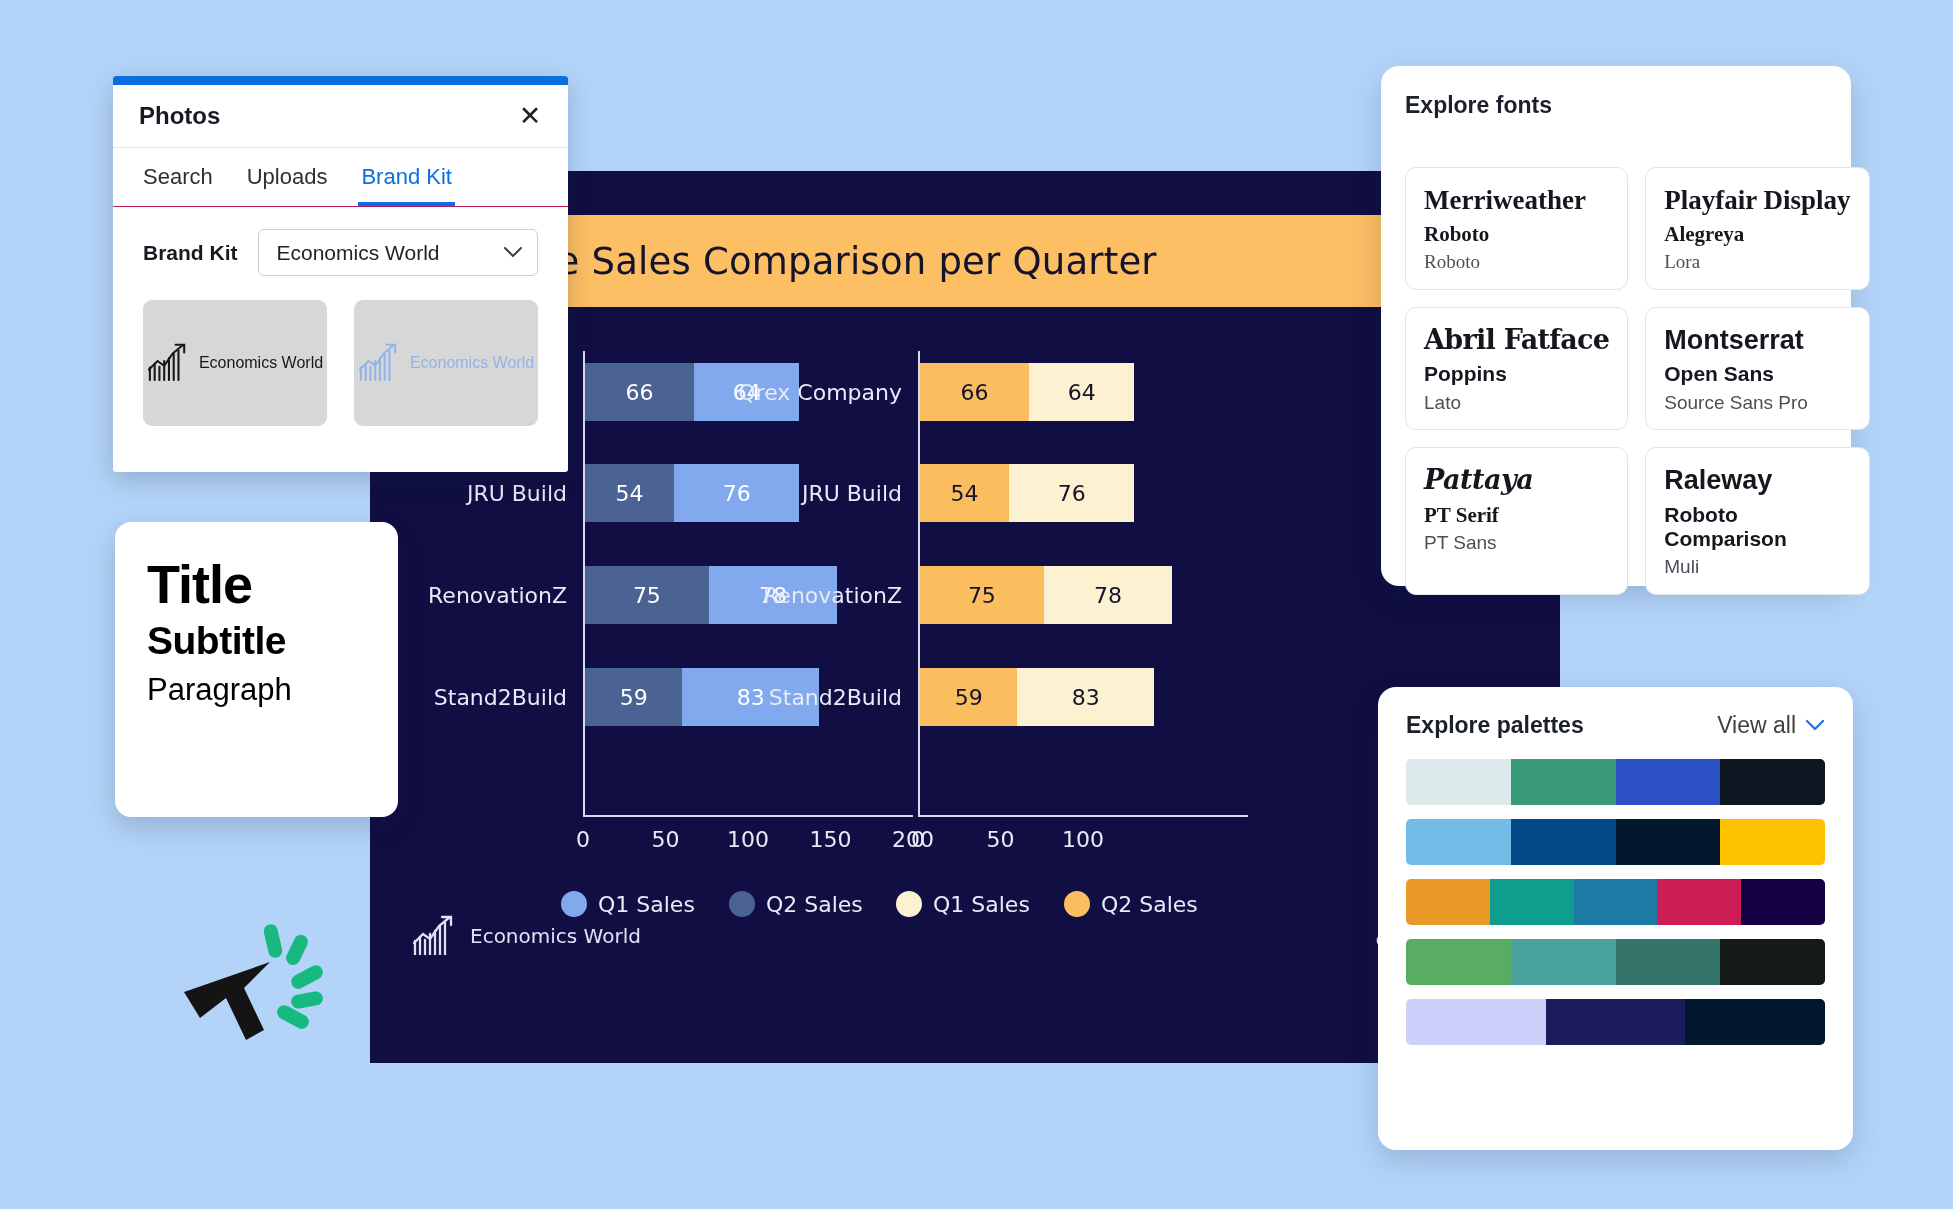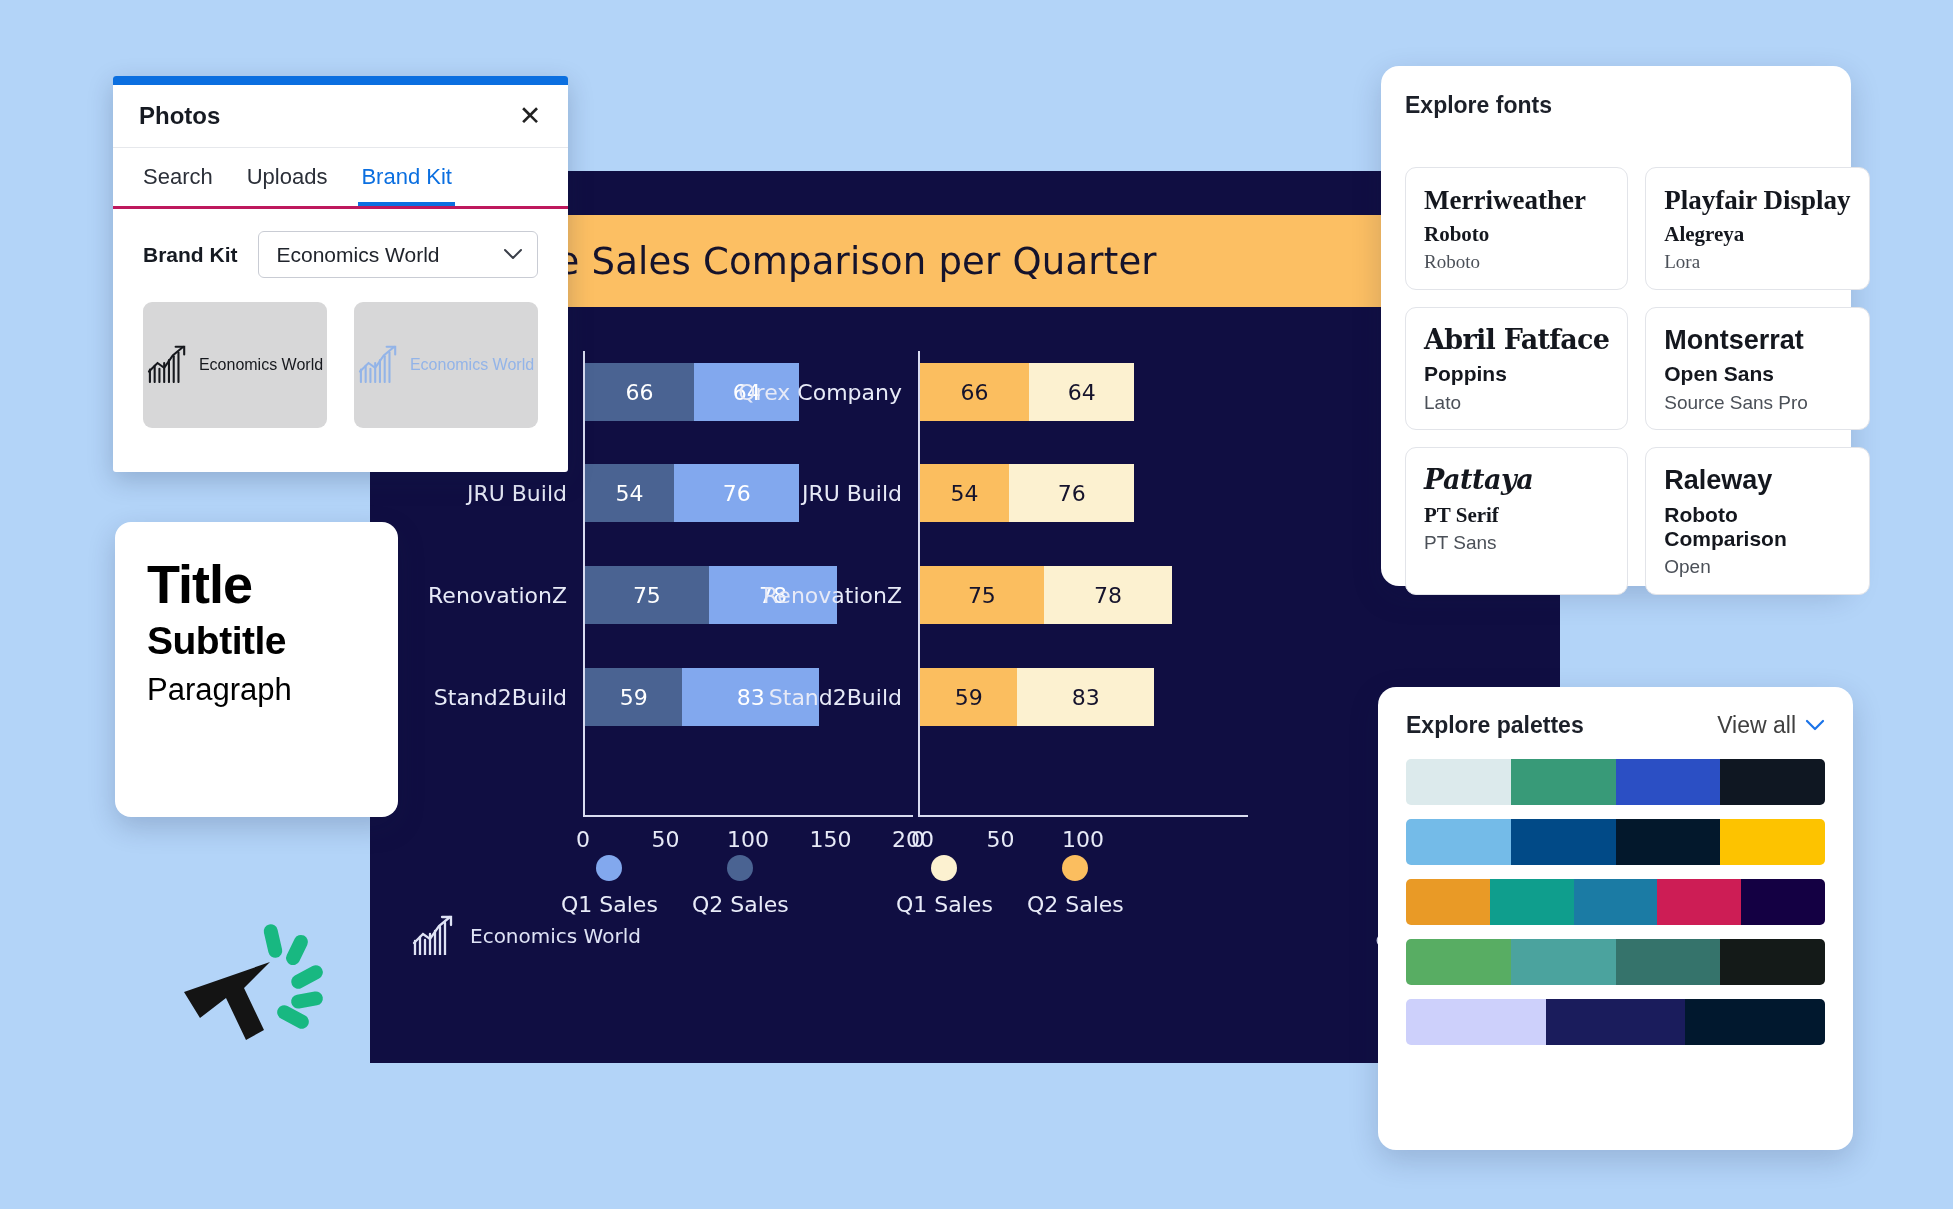--- a/index.html
+++ b/index.html
@@ -39,21 +39,21 @@
   .seg{
     height:58px;display:flex;align-items:center;justify-content:center;
     font-size:22px;font-family:"DejaVu Sans",sans-serif;
   }
   .ticks{position:absolute;bottom:14px;left:0;height:30px;}
   .tick{
     position:absolute;transform:translateX(-50%);color:#e7eaf7;font-size:22px;
     font-family:"DejaVu Sans",sans-serif;
   }
   .legend{position:absolute;bottom:-46px;left:-22px;display:flex;align-items:center;gap:34px;}
-  .legend-item{display:flex;align-items:center;gap:11px;flex-direction:column;}
+  .legend-item{display:flex;align-items:center;gap:11px;}
   .legend-dot{width:26px;height:26px;border-radius:50%;}
   .legend-label{color:#e8ebf8;font-size:22px;font-family:"DejaVu Sans",sans-serif;}
 
   #chart-footer{
     position:absolute;left:0;bottom:90px;width:100%;height:60px;
   }
   #footer-logo-wrap{position:absolute;left:42px;top:0;display:flex;align-items:center;gap:14px;}
   #footer-brand-label{color:#dfe3f5;font-size:20px;font-family:"DejaVu Sans",sans-serif;}
   #footer-contact{
     position:absolute;right:-120px;top:14px;color:#dfe3f5;font-size:20px;
@@ -72,21 +72,21 @@
     height:62px;flex:none;display:flex;align-items:center;
     padding:0 22px 0 26px;border-bottom:1px solid #e6e8ec;
   }
   #photos-title{font-size:24px;font-weight:700;color:#161a22;flex:1;}
   #photos-close-btn{
     width:32px;height:32px;display:flex;align-items:center;justify-content:center;
     font-size:27px;color:#222;cursor:pointer;line-height:1;
   }
   #photos-tabs{
     height:58px;flex:none;display:flex;align-items:stretch;gap:34px;
-    padding:0 30px;border-bottom:3px solid #be185d;
+    padding:0 30px;border-bottom:1px solid #be185d;
   }
   .photos-tab{
     display:flex;align-items:center;font-size:22px;color:#2b2f38;cursor:pointer;
     position:relative;
   }
   .photos-tab.active{color:#0b6fe0;}
   .photos-tab.active:after{
     content:"";position:absolute;left:-3px;right:-3px;bottom:0;height:4px;background:#0b6fe0;
   }
   #brandkit-row{
@@ -383,21 +383,21 @@
         <div class="font-tertiary">Source Sans Pro</div>
       </div>
       <div class="font-card">
         <div class="font-primary script">Pattaya</div>
         <div class="font-secondary serif">PT Serif</div>
         <div class="font-tertiary">PT Sans</div>
       </div>
       <div class="font-card">
         <div class="font-primary sans">Raleway</div>
         <div class="font-secondary">Roboto Comparison</div>
-        <div class="font-tertiary">Open</div>
+        <div class="font-tertiary">Muli</div>
       </div>
     </div>
 </div>
 
 <div id="palettes-panel">
   <div id="palettes-head">
     <div id="palettes-panel-title">Explore palettes</div>
     <div id="palettes-view-all">
       <span id="palettes-view-all-label">View all</span>
       <span id="palettes-view-all-chevron">

